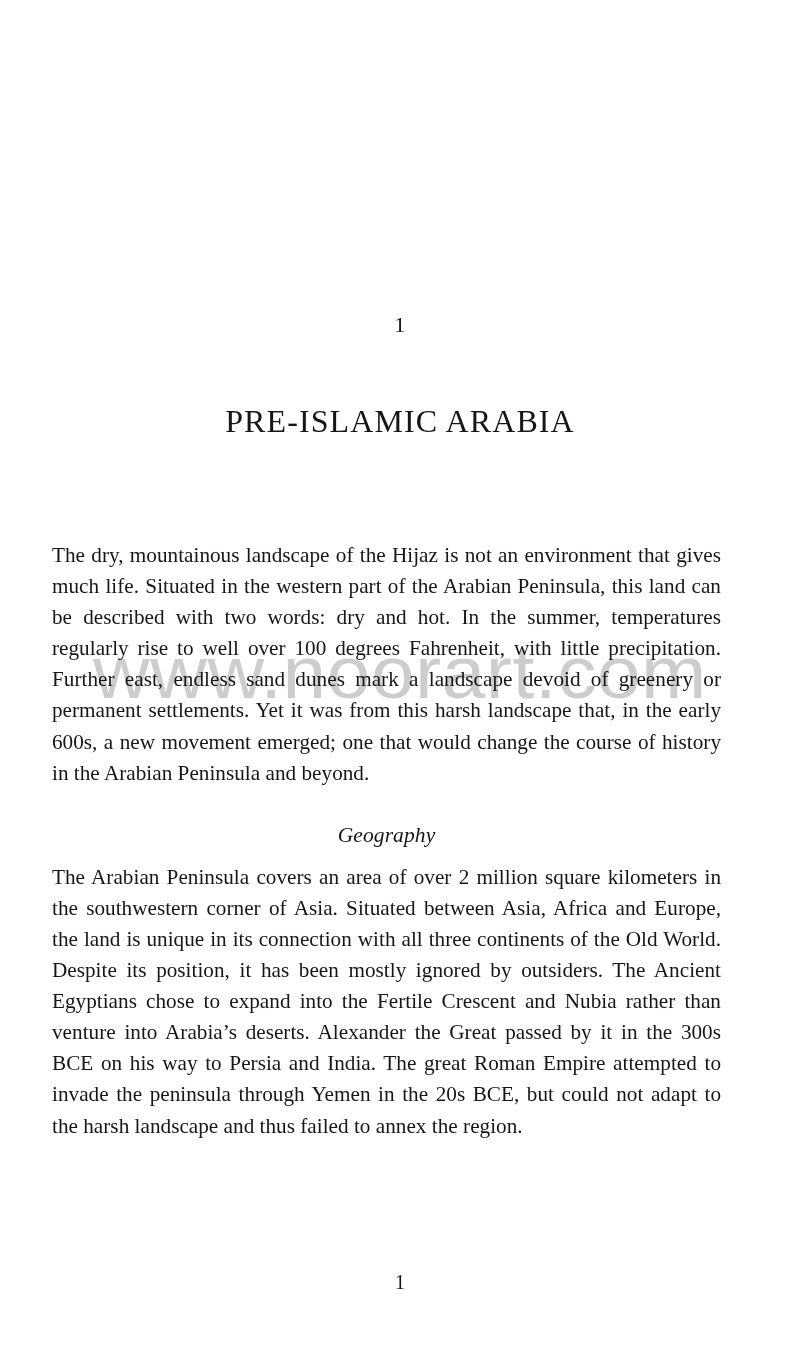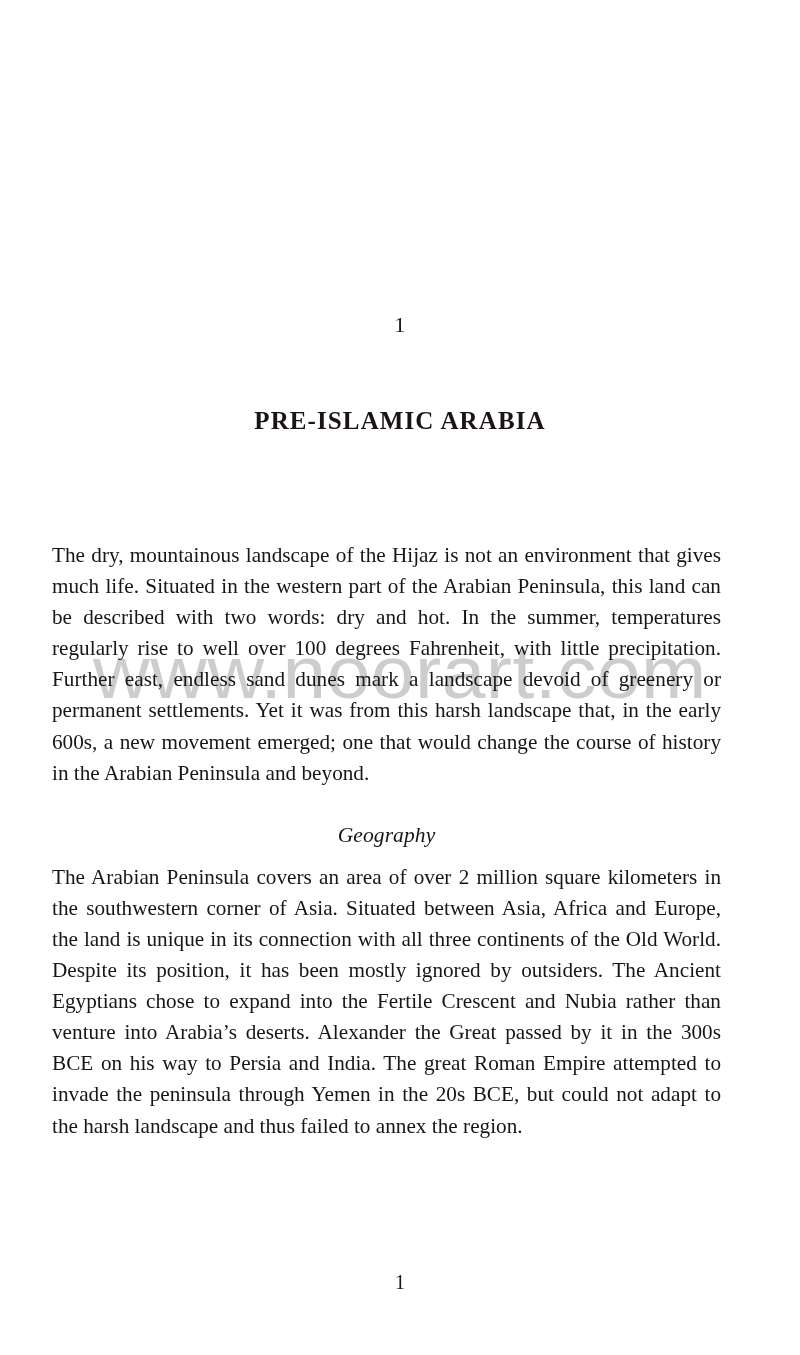--- a/index.html
+++ b/index.html
@@ -58,24 +58,24 @@
     letter-spacing: 0.3px;
     z-index: 3;
   }
 
   #chapter-title {
     position: absolute;
     left: 0;
     top: 403px;
     width: 800px;
     text-align: center;
-    font-size: 25px;
+    font-size: 32px;
     line-height: 36px;
     letter-spacing: 1.1px;
-    font-weight: 700;
+    font-weight: 400;
     margin: 0;
     z-index: 3;
   }
 
   
   #text-column {
     position: absolute;
     left: 52px;
     top: 540px;
     width: 669px;

